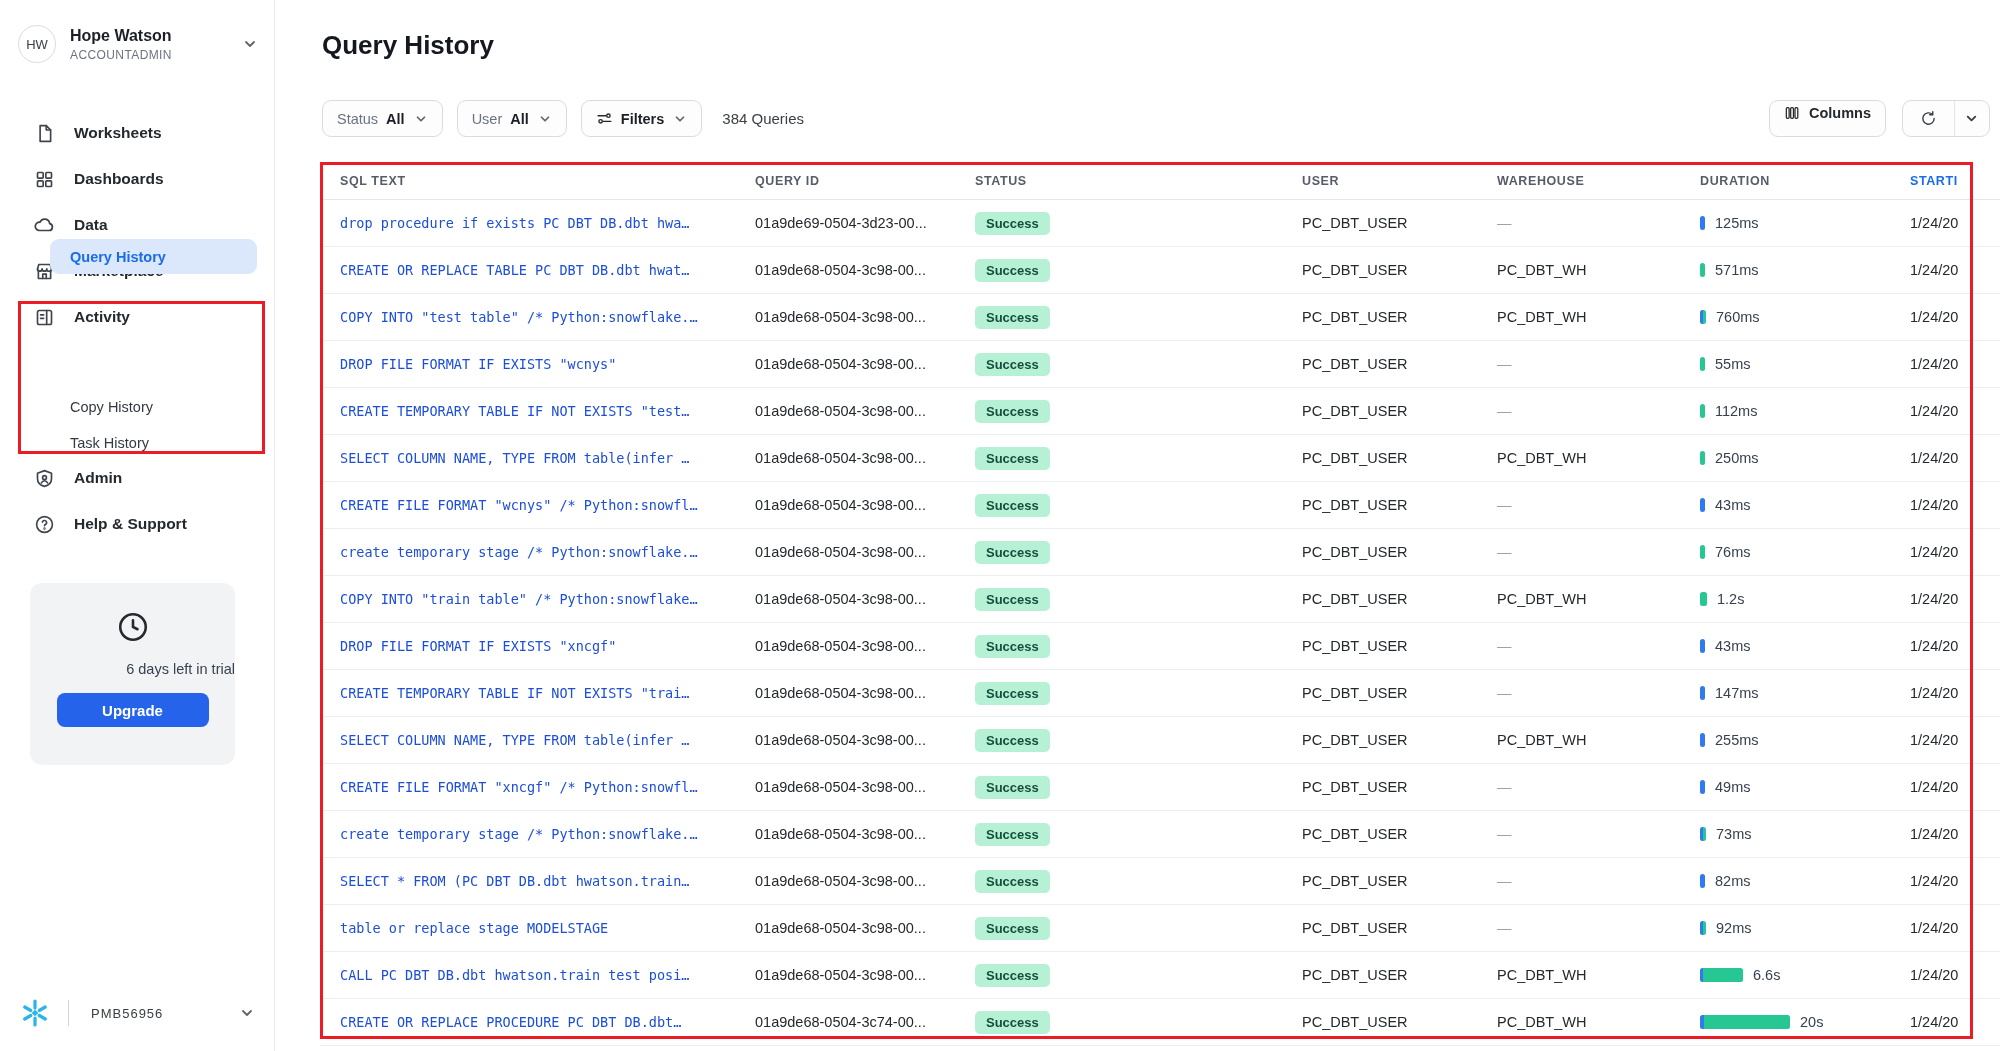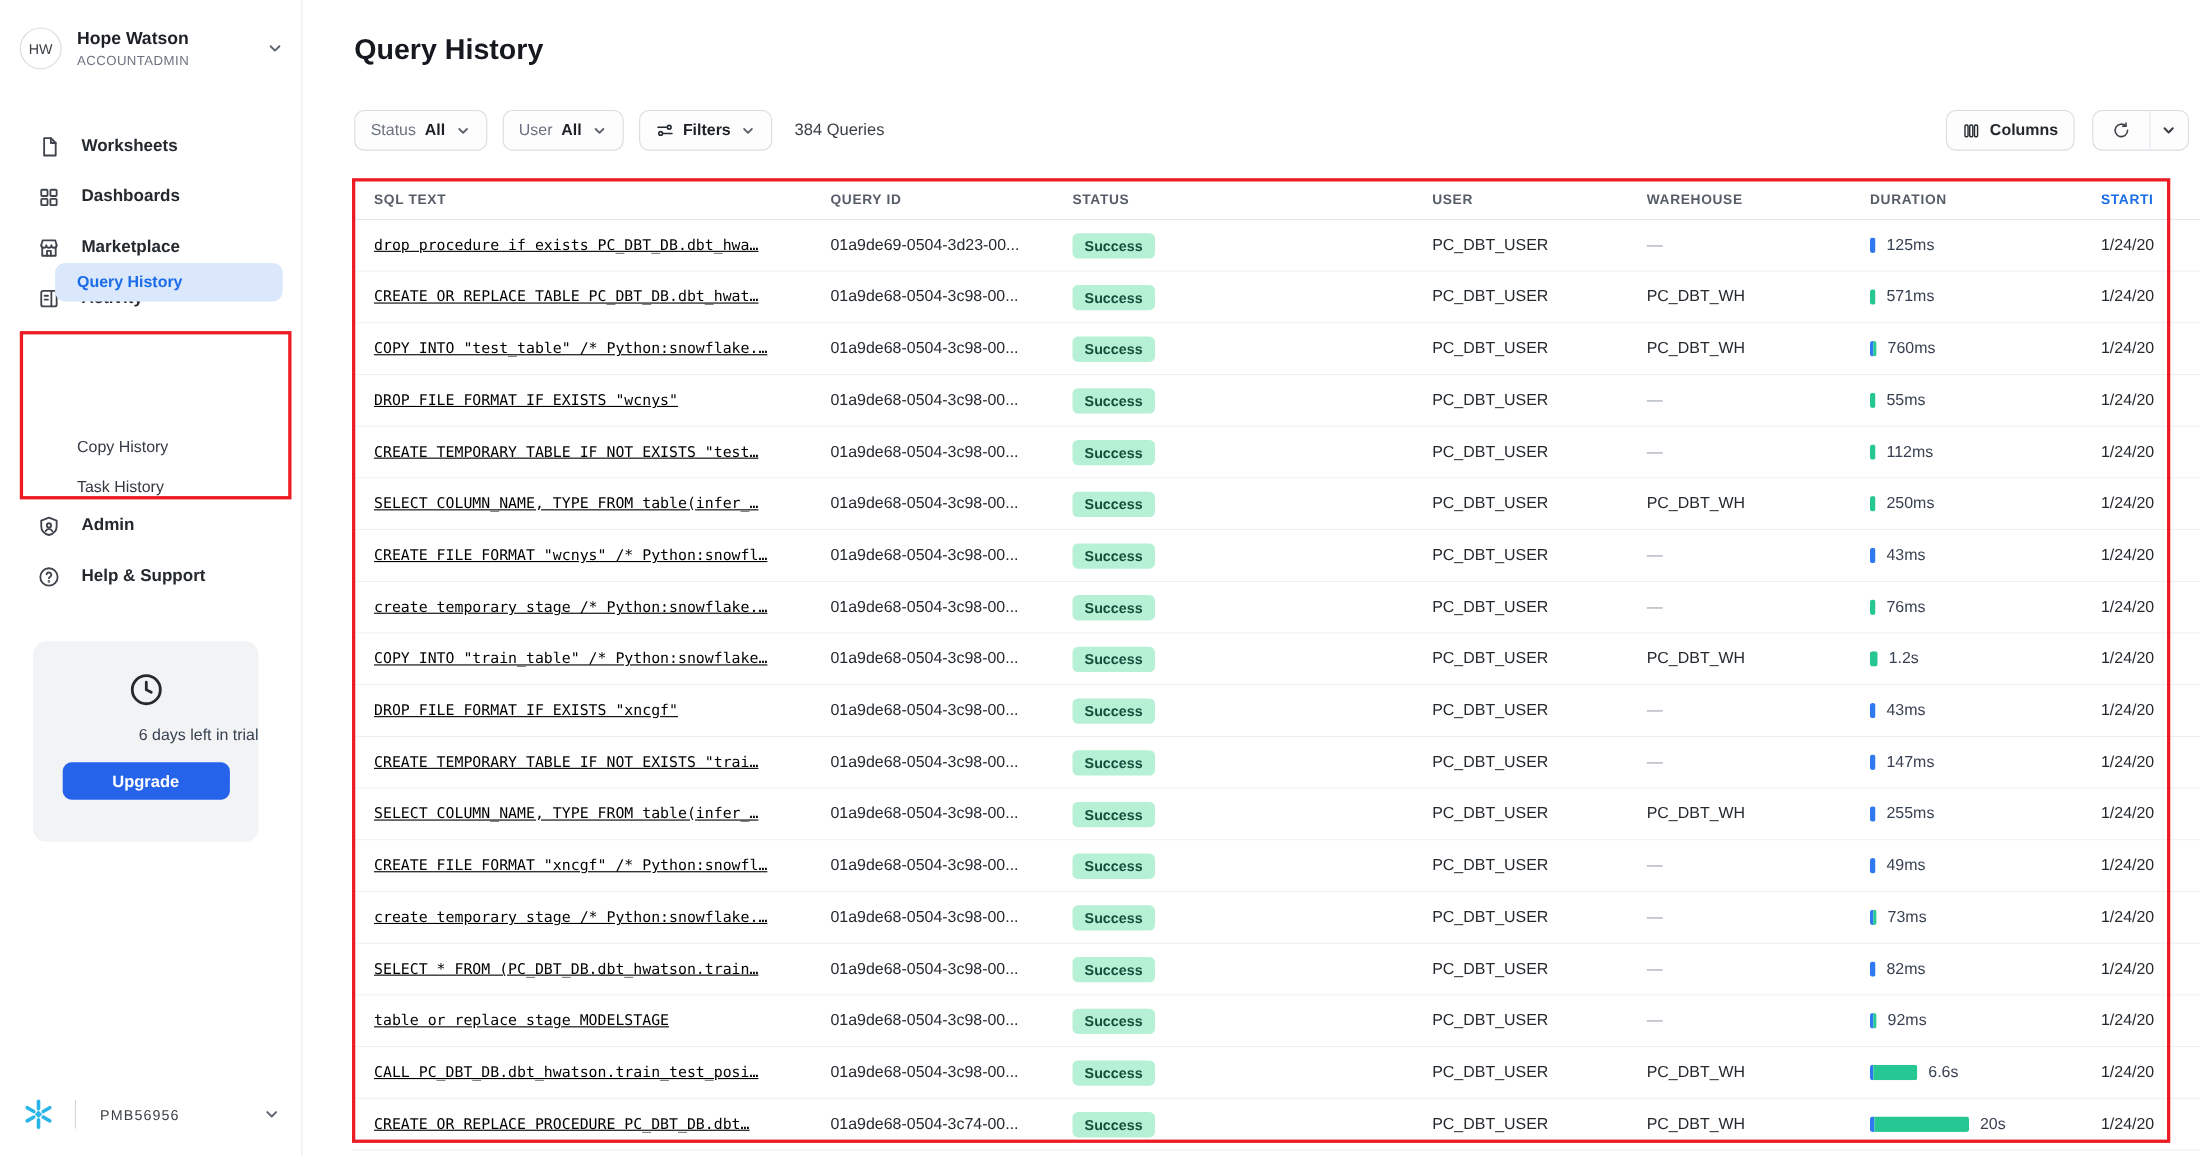--- a/index.html
+++ b/index.html
@@ -37,34 +37,34 @@
   
   .main { position:absolute; left:276px; top:0; width:1724px; height:1051px; background:#fff; }
   .page-title { position:absolute; left:46px; top:30px; font-size:26px; font-weight:700; color:#15191f; }
 
   .toolbar { position:absolute; left:46px; top:100px; height:37px; display:flex; align-items:center; }
   .pill { height:37px; border:1px solid #d8dce2; border-radius:9px; background:#fdfdfd; display:flex; align-items:center; padding:0 14px; margin-right:14px; cursor:pointer; }
   .pill .plabel { font-size:14.5px; color:#6b7280; margin-right:8px; }
   .pill .pvalue { font-size:14.5px; font-weight:700; color:#1c2026; margin-right:9px; }
   .pill .picon { display:flex; align-items:center; margin-right:8px; color:#24292e; }
   .count-text { font-size:15px; color:#3b4046; margin-left:6px; }
-  .columns-btn { height:37px; border:1px solid #d8dce2; border-radius:9px; background:#fdfdfd; display:flex; align-items:center; padding:16px 14px; cursor:pointer; }
+  .columns-btn { height:37px; border:1px solid #d8dce2; border-radius:9px; background:#fdfdfd; display:flex; padding:4px 14px; cursor:pointer; }
   .columns-btn .clabel { font-size:14.5px; font-weight:600; color:#24292e; margin-left:9px; }
   .refresh-group { position:absolute; right:10px; top:100px; height:37px; width:88px; border:1px solid #d8dce2; border-radius:9px; background:#fdfdfd; display:flex; }
   .refresh-half { width:52px; display:flex; align-items:center; justify-content:center; cursor:pointer; color:#3b4046; }
   .refresh-chev { width:36px; display:flex; align-items:center; justify-content:center; border-left:1px solid #e3e6ea; cursor:pointer; color:#3b4046; }
 
   
   .table-wrap { position:absolute; left:320px; top:163px; width:1680px; height:888px; overflow:hidden; }
   .tgrid { display:grid; grid-template-columns:415px 220px 327px 195px 203px 210px auto; align-items:center; padding-left:20px; }
   .thead { height:37px; border-bottom:1px solid #e3e6ea; }
   .th { font-size:12.5px; font-weight:600; letter-spacing:.6px; color:#565d68; cursor:pointer; white-space:nowrap; }
   .th.sorted { color:#1a6ce8; }
   .trow { height:47px; border-bottom:1px solid #eceef0; cursor:pointer; background:#fff; }
-  .cell-sql { font-family:"DejaVu Sans Mono", monospace; font-size:13.5px; color:#000000; white-space:nowrap; overflow:hidden; padding-right:14px;text-decoration:underline; }
+  .cell-sql { font-family:"DejaVu Sans Mono", monospace; font-size:13.5px; color:#1d4ed8; white-space:nowrap; overflow:hidden; padding-right:14px; }
   .cell-id { font-size:14.5px; color:#24292e; white-space:nowrap; }
   .badge { display:inline-block; width:fit-content; background:#b6f0d5; color:#154f3c; font-size:13px; font-weight:700; padding:4px 11px; border-radius:5px; }
   .cell-user, .cell-wh { font-size:14.5px; color:#24292e; white-space:nowrap; }
   .cell-wh.empty { color:#9ca3af; }
   .cell-dur { display:flex; align-items:center; }
   .durbar { display:flex; height:14px; border-radius:2.5px; overflow:hidden; flex:0 0 auto; }
   .durbar .seg { height:100%; }
   .dur-label { margin-left:10px; font-size:14.5px; color:#374151; white-space:nowrap; }
   .cell-start { font-size:14.5px; color:#24292e; white-space:nowrap; overflow:hidden; }
 
@@ -108,20 +108,28 @@
       <div class="nav-item">
         <span class="nicon">
           <svg width="21" height="21" viewBox="0 0 24 24" fill="none" stroke="currentColor" stroke-width="1.9" stroke-linejoin="round">
               <rect x="4" y="4" width="6.5" height="6.5" rx="1"></rect>
               <rect x="13.5" y="4" width="6.5" height="6.5" rx="1"></rect>
               <rect x="4" y="13.5" width="6.5" height="6.5" rx="1"></rect>
               <rect x="13.5" y="13.5" width="6.5" height="6.5" rx="1"></rect>
             </svg>
         </span>
         <span class="nlabel">Dashboards</span>
+      </div>
+      <div class="nav-item">
+        <span class="nicon">
+          <svg width="22" height="22" viewBox="0 0 24 24" fill="none" stroke="currentColor" stroke-width="1.9" stroke-linecap="round" stroke-linejoin="round">
+              <path d="M7 18a4.5 4.5 0 1 1 .6-8.96A5.5 5.5 0 0 1 18.2 10.5 3.8 3.8 0 0 1 17.5 18z"></path>
+            </svg>
+        </span>
+        <span class="nlabel">Data</span>
       </div>
       <div class="nav-item">
         <span class="nicon">
           <svg width="21" height="21" viewBox="0 0 24 24" fill="none" stroke="currentColor" stroke-width="1.9" stroke-linecap="round" stroke-linejoin="round">
               <path d="M4 9l1.5-5h13L20 9"></path>
               <path d="M4 9a2.6 2.6 0 0 0 5.3 0 2.6 2.6 0 0 0 5.3 0 2.6 2.6 0 0 0 5.4 0"></path>
               <path d="M5 11v9h14v-9"></path>
               <path d="M10 20v-5h4v5"></path>
             </svg>
         </span>

